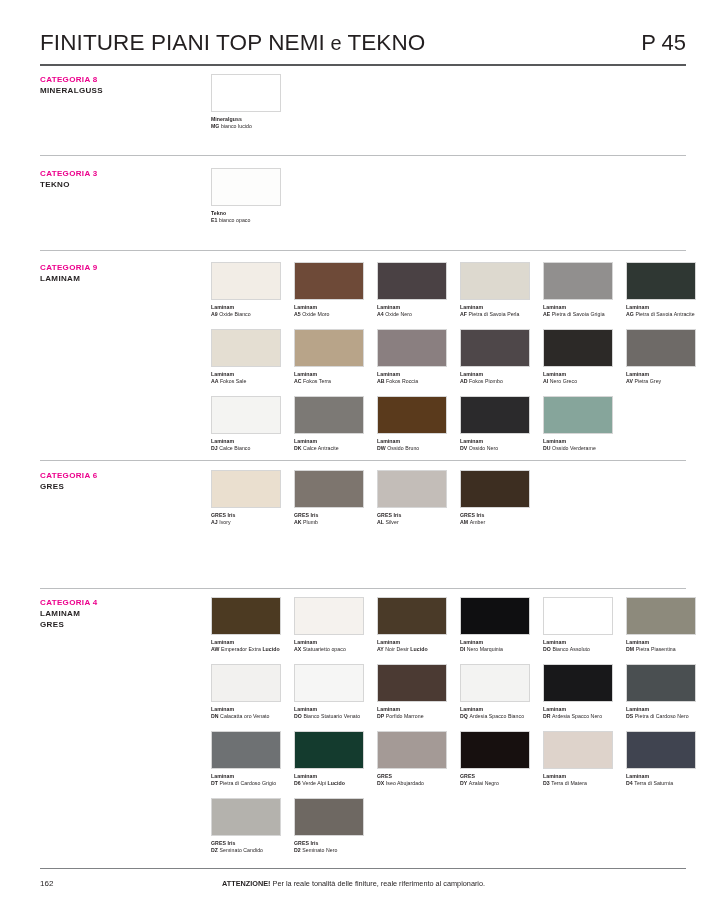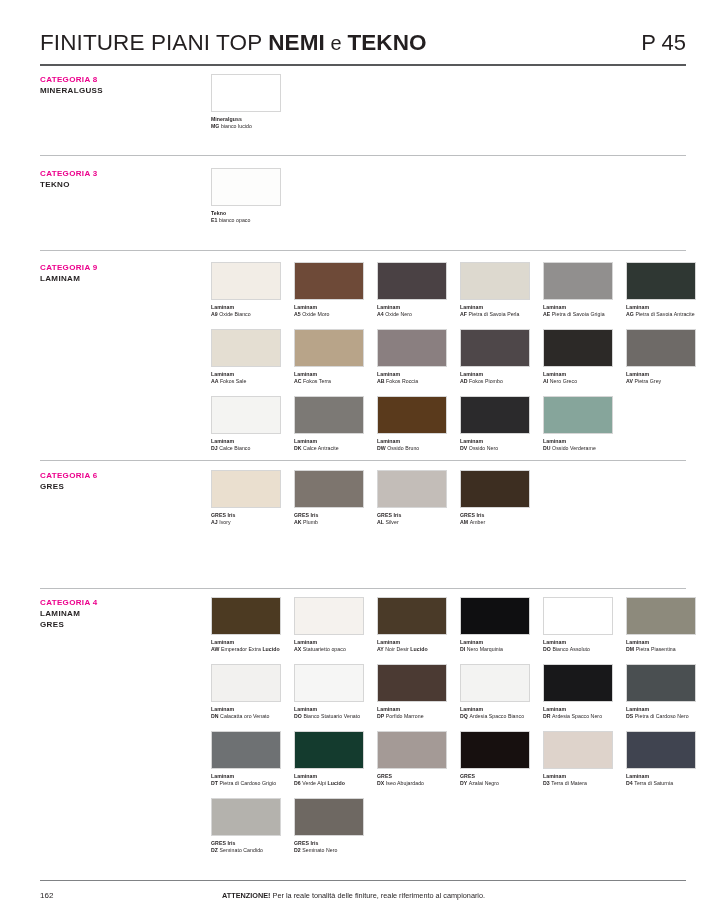--- a/index.html
+++ b/index.html
@@ -11,21 +11,21 @@
     overflow: hidden;
   }
   .page { position: relative; width: 726px; height: 920px; padding: 0 40px; }
 
   
   .header {
     display: flex; align-items: baseline; justify-content: space-between;
     padding-top: 30px;
   }
   .header-title { font-size: 22.5px; font-weight: 300; letter-spacing: .1px; white-space: nowrap; }
-  .header-title .b { font-weight: 700; }
+  .header-title .b { font-weight: 400; }
   .header-title .lc { font-weight: 400; font-size: 20px; }
   .header-page { font-size: 22px; font-weight: 300; }
   .rule { height: 1.6px; background: #58595b; margin-top: 8px; }
 
   
   .cat { position: absolute; left: 40px; right: 40px; }
   .cat-head { position: absolute; left: 0; top: 0; width: 160px; }
   .cat-num {
     color: #ec008c; font-size: 8px; font-weight: 700;
     letter-spacing: .35px; line-height: 11px;
@@ -46,21 +46,21 @@
   .cap { margin-top: 3.5px; font-size: 5.2px; line-height: 7.3px; color: #231f20; letter-spacing: .05px; }
   .cap .brand { font-weight: 700; }
   .cap .code { font-weight: 700; }
   .cap .nm { font-weight: 400; }
   .cap .bold { font-weight: 700; }
 
   
   .sep { position: absolute; left: 40px; right: 40px; height: 1px; background: #bcbec0; }
 
   
-  .footer { position: absolute; left: 40px; right: 40px; bottom: 20px; }
+  .footer { position: absolute; left: 40px; right: 40px; bottom: 32px; }
   .footer-rule { height: 1.4px; background: #808285; }
   .footer-row { display: flex; align-items: baseline; margin-top: 10px; position: relative; }
   .pagenum { font-size: 8px; color: #231f20; }
   .attn { position: absolute; left: 182px; font-size: 7.3px; color: #231f20; white-space: nowrap; }
   .attn b { font-weight: 700; }
 </style>
 </head>
 <body>
 
 <div class="page">

